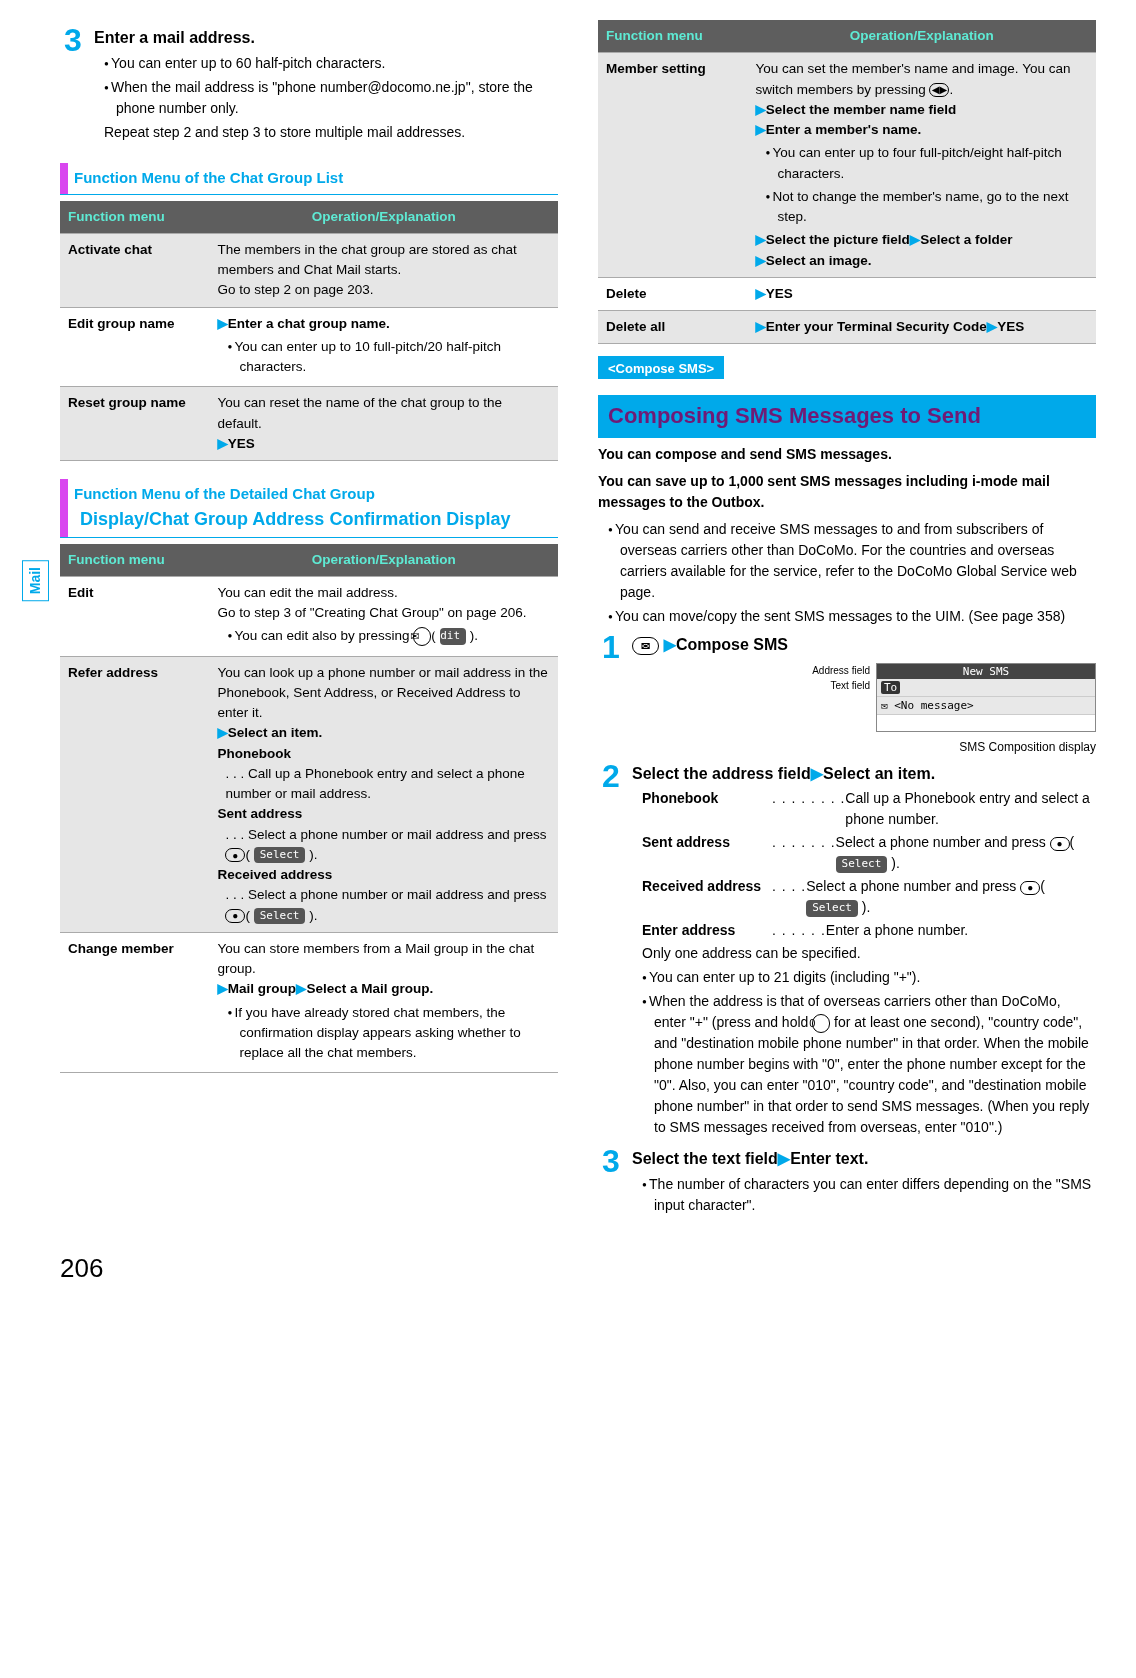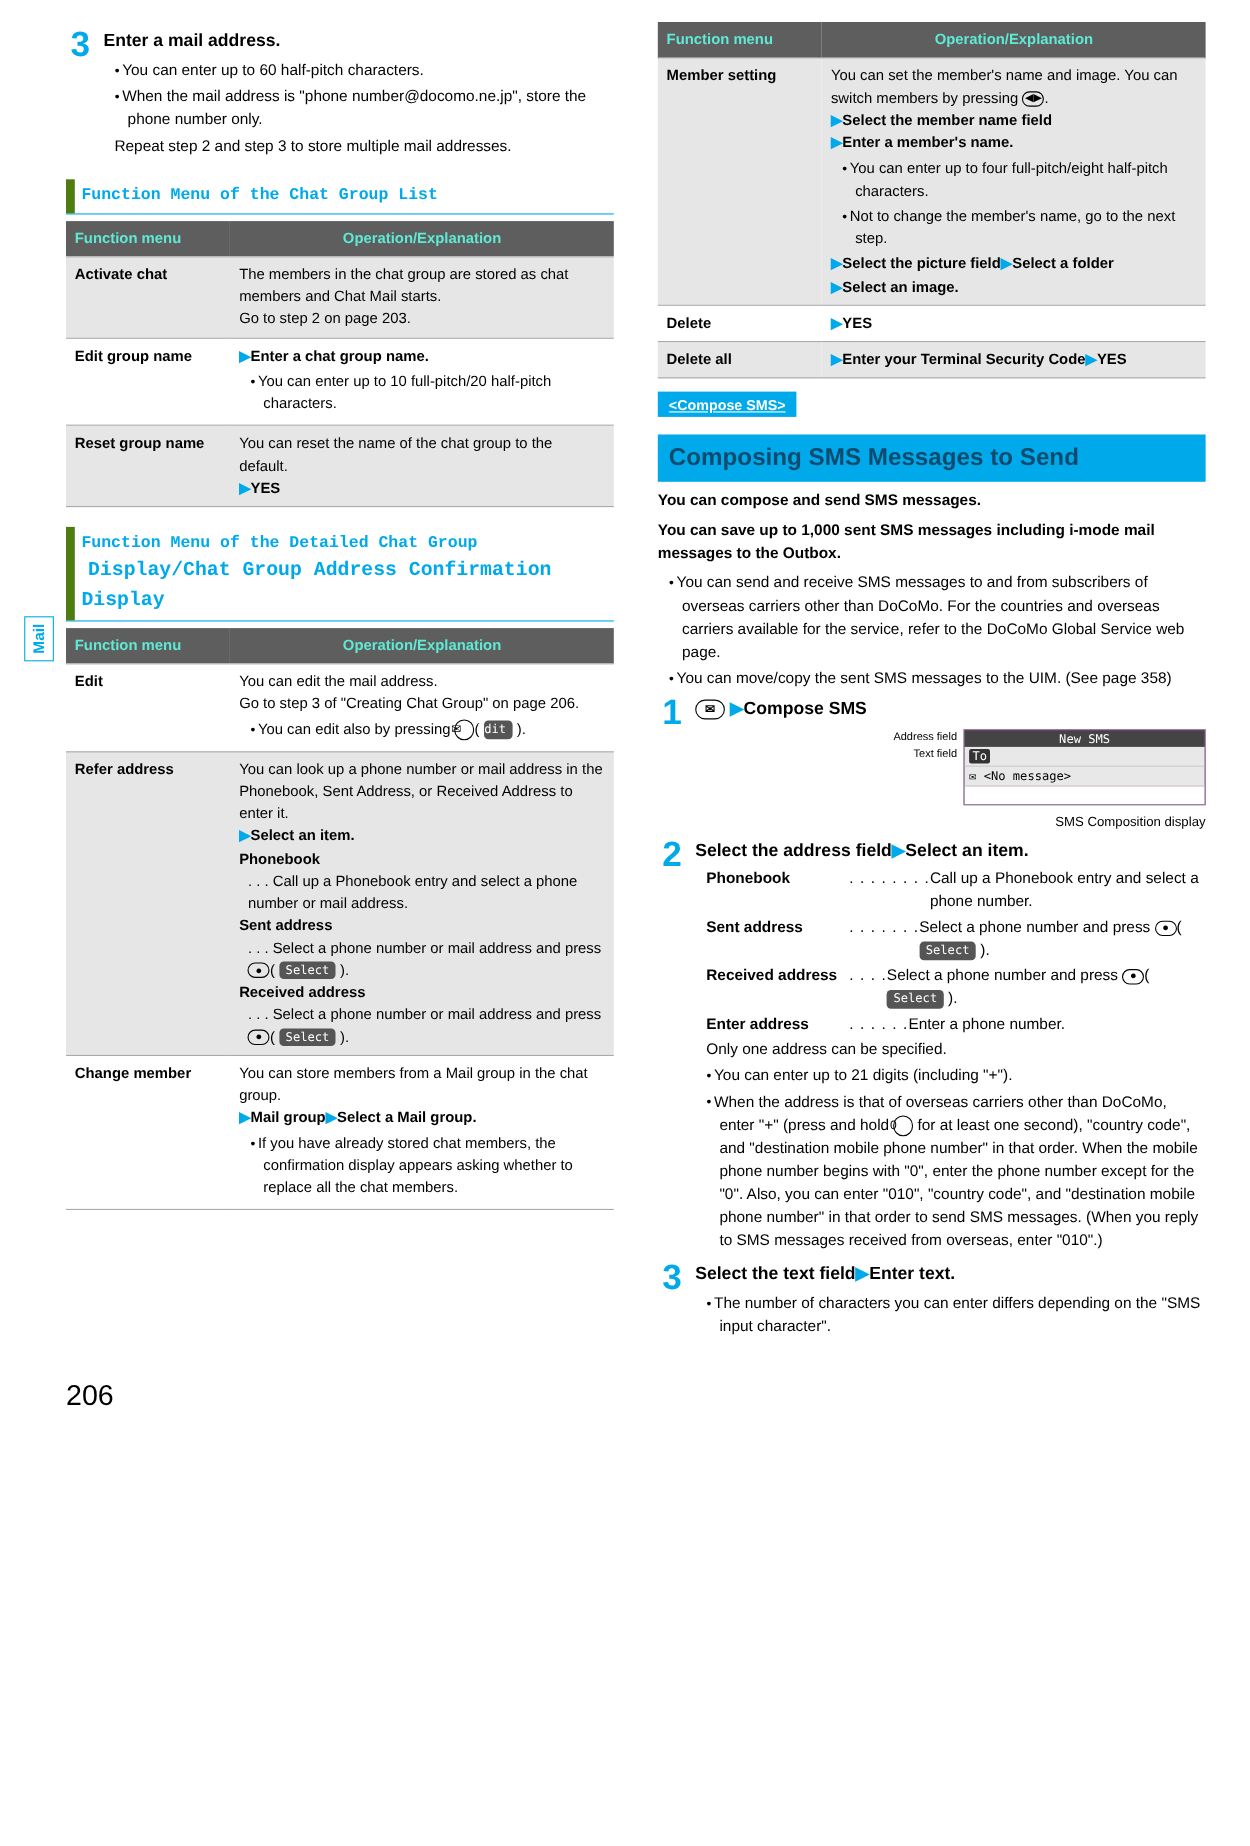--- a/index.html
+++ b/index.html
@@ -8,31 +8,31 @@
   .col { flex: 1; min-width: 0; }
   .step-row { display: flex; align-items: flex-start; gap: 8px; margin-top: 6px; }
   .step-num { color: #00a9ea; font-size: 32px; font-weight: bold; line-height: 0.9; min-width: 26px; text-align: center; }
   .step-title { font-weight: bold; font-size: 16px; }
   .step-body { flex: 1; }
   .bullets { padding-left: 10px; margin: 1px 0; }
   .bullets li { list-style: none; text-indent: -12px; padding-left: 12px; margin: 3px 0; }
   .bullets li::before { content: "● "; font-size: 8px; vertical-align: 2px; }
   .plain { margin: 2px 0 2px 10px; }
   .fm-heading-wrap { display:flex; border-bottom: 1px solid #00a9ea; margin: 18px 0 6px 0; }
-  .fm-heading { color: #00a9ea; font-weight: bold; font-size: 15px; border-left: 8px solid #4d7c0f; padding: 4px 0 4px 6px; font-family: Liberation Mono, monospace; }
+  .fm-heading { color: #00a9ea; font-weight: bold; font-size: 15px; border-left: 8px solid #d946ef; padding: 4px 0 4px 6px; }
   .fm-heading-sm { color: #00a9ea; font-weight: bold; font-size: 18px; padding-left: 6px;}
   .tbl { width: 100%; border-collapse: collapse; font-size: 13.5px; margin-bottom: 12px; }
   .tbl th, .tbl td { padding: 6px 8px; text-align: left; vertical-align: top; border-bottom: 1px solid #aaa; }
   .tbl .hrow { background: #5e5e5e; color: #5eead4; font-weight: bold; }
   .tbl .hrow .opcol { text-align: center; }
   .tbl .oddrow { background: #e6e6e6; }
   .bold { font-weight: bold; }
   .arrow { color: #00a9ea; font-weight: bold; }
-  .section-bar { background: #00a9ea; color: #0c4a6e; font-size: 22px; font-weight: bold; padding: 4px 10px 6px 10px; margin: 16px 0 6px 0; }
-  .section-pre { color: #fff; font-size: 13px; background: #00a9ea; padding: 3px 10px 0 10px; font-weight: bold; display:inline-block;text-decoration:underline; }
+  .section-bar { background: #00a9ea; color: #701a75; font-size: 22px; font-weight: bold; padding: 4px 10px 6px 10px; margin: 16px 0 6px 0; }
+  .section-pre { color: #fff; font-size: 13px; background: #00a9ea; padding: 3px 10px 0 10px; font-weight: bold; display:inline-block; }
   .intro { font-weight: bold; font-size: 14px; margin: 6px 0; }
   .pill { display: inline-block; border: 1.5px solid #000; border-radius: 11px; padding: 0 8px; font-size: 11px; vertical-align: middle; background: #fff; }
   .pill-dark { display: inline-block; border-radius: 4px; background: #555; color: #fff; padding: 0 6px; font-size: 11px; font-family: monospace; vertical-align: middle; }
   .pill-circle { display:inline-flex; align-items:center; justify-content:center; width:20px; height:14px; border:1.5px solid #000; border-radius:10px; font-size:10px; vertical-align:middle; padding:0 2px;}
   .sms-box { border: 1px solid #888; background:#a21caf; width: 220px; float: right; }
   .sms-title { background: #444; color:#fff; font: 11px monospace; text-align:center; padding:1px 0;}
   .sms-row { font: 11px monospace; border-bottom:1px solid #ccc; padding:2px 4px; background:#e8e8e8;}
   .sms-labels { font-size: 10px; text-align:right; }
   .sms-wrap { display:flex; gap:6px; align-items:flex-start; justify-content:flex-end; margin:6px 0;}
   .sms-cap { text-align:right; font-size:12px; clear:both;}

